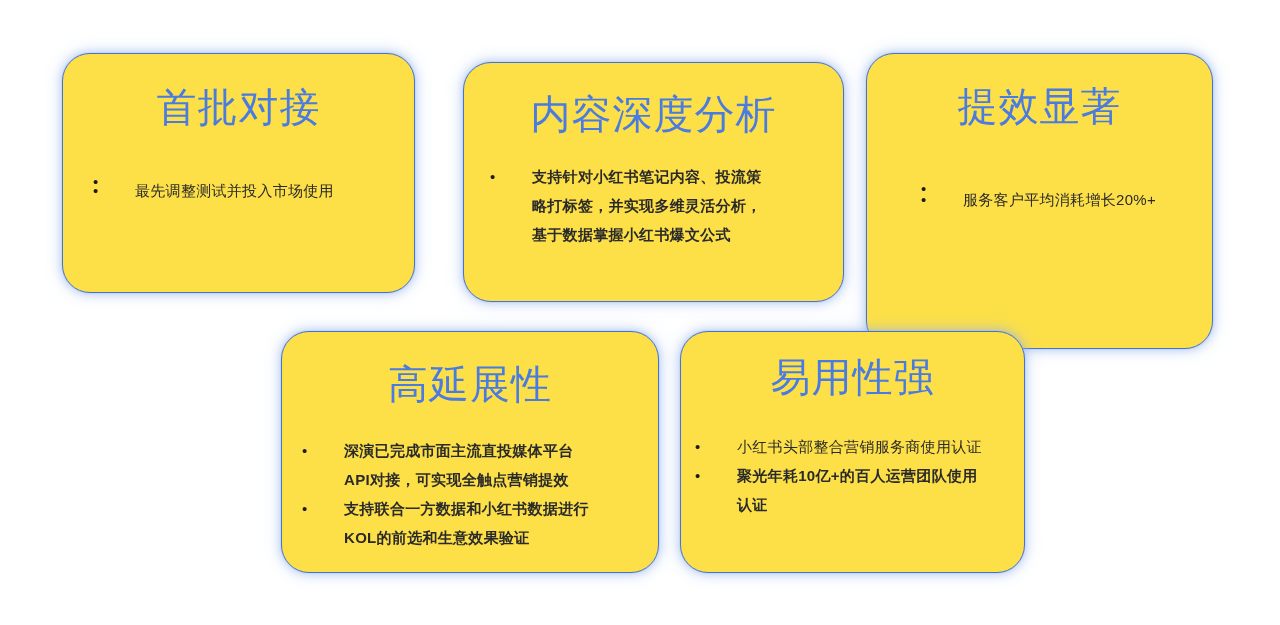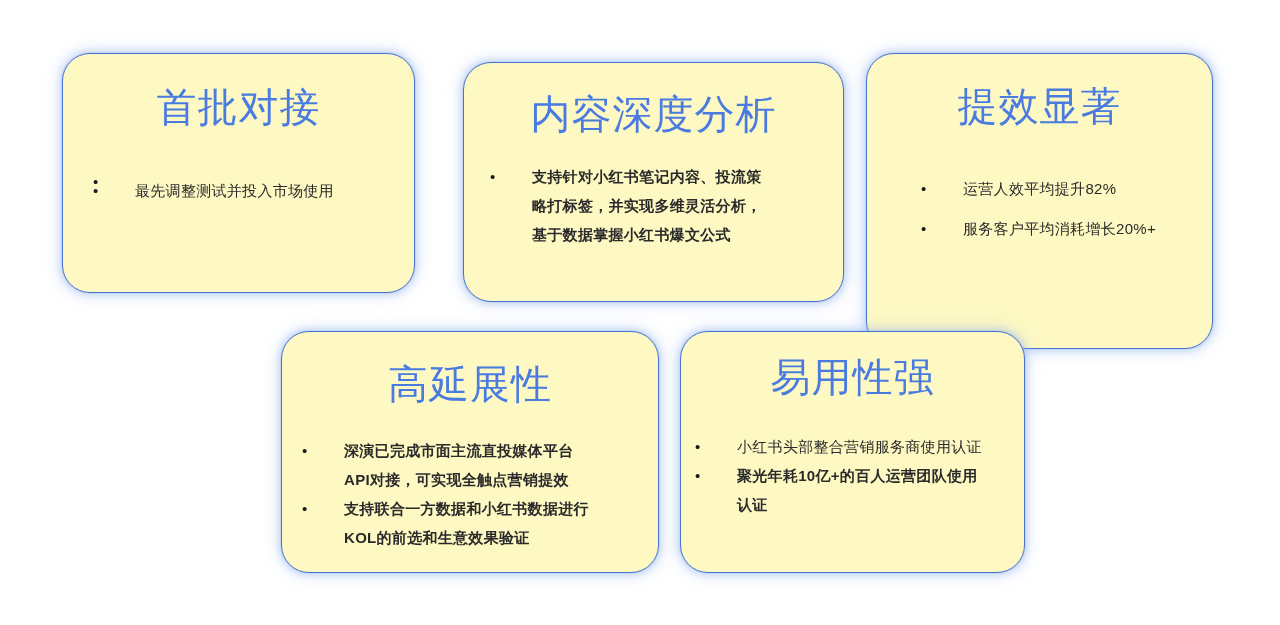--- a/index.html
+++ b/index.html
@@ -18,21 +18,21 @@
 
   #slide {
     position: absolute;
     inset: 0;
     background: #ffffff;
   }
 
   .card {
     position: absolute;
     box-sizing: border-box;
-    background: #fef9c3;
+    background: #fde047;
     border: 1.5px solid #4472d5;
     border-radius: 28px;
     box-shadow:
       0 0 0 1px rgba(150, 180, 235, 0.18),
       0 0 7px 2px rgba(140, 175, 235, 0.42),
       0 0 16px 4px rgba(165, 195, 240, 0.28);
     display: flex;
     flex-direction: column;
     align-items: stretch;
   }
@@ -137,21 +137,20 @@
         <span class="bullet-text">基于数据掌握小红书爆文公式</span>
       </li>
     </ul>
   </div>
 
   <div class="card" id="card-3">
     <div class="card-title">提效显著</div>
     <ul class="bullets">
       <li class="bullet">
         <span class="bullet-dot">•</span>
-        <span class="bullet-text">运营人效平均提升82%</span>
       </li>
       <li class="bullet">
         <span class="bullet-dot">•</span>
         <span class="bullet-text">服务客户平均消耗增长20%+</span>
       </li>
     </ul>
   </div>
 
   <div class="card" id="card-4">
     <div class="card-title">高延展性</div>

